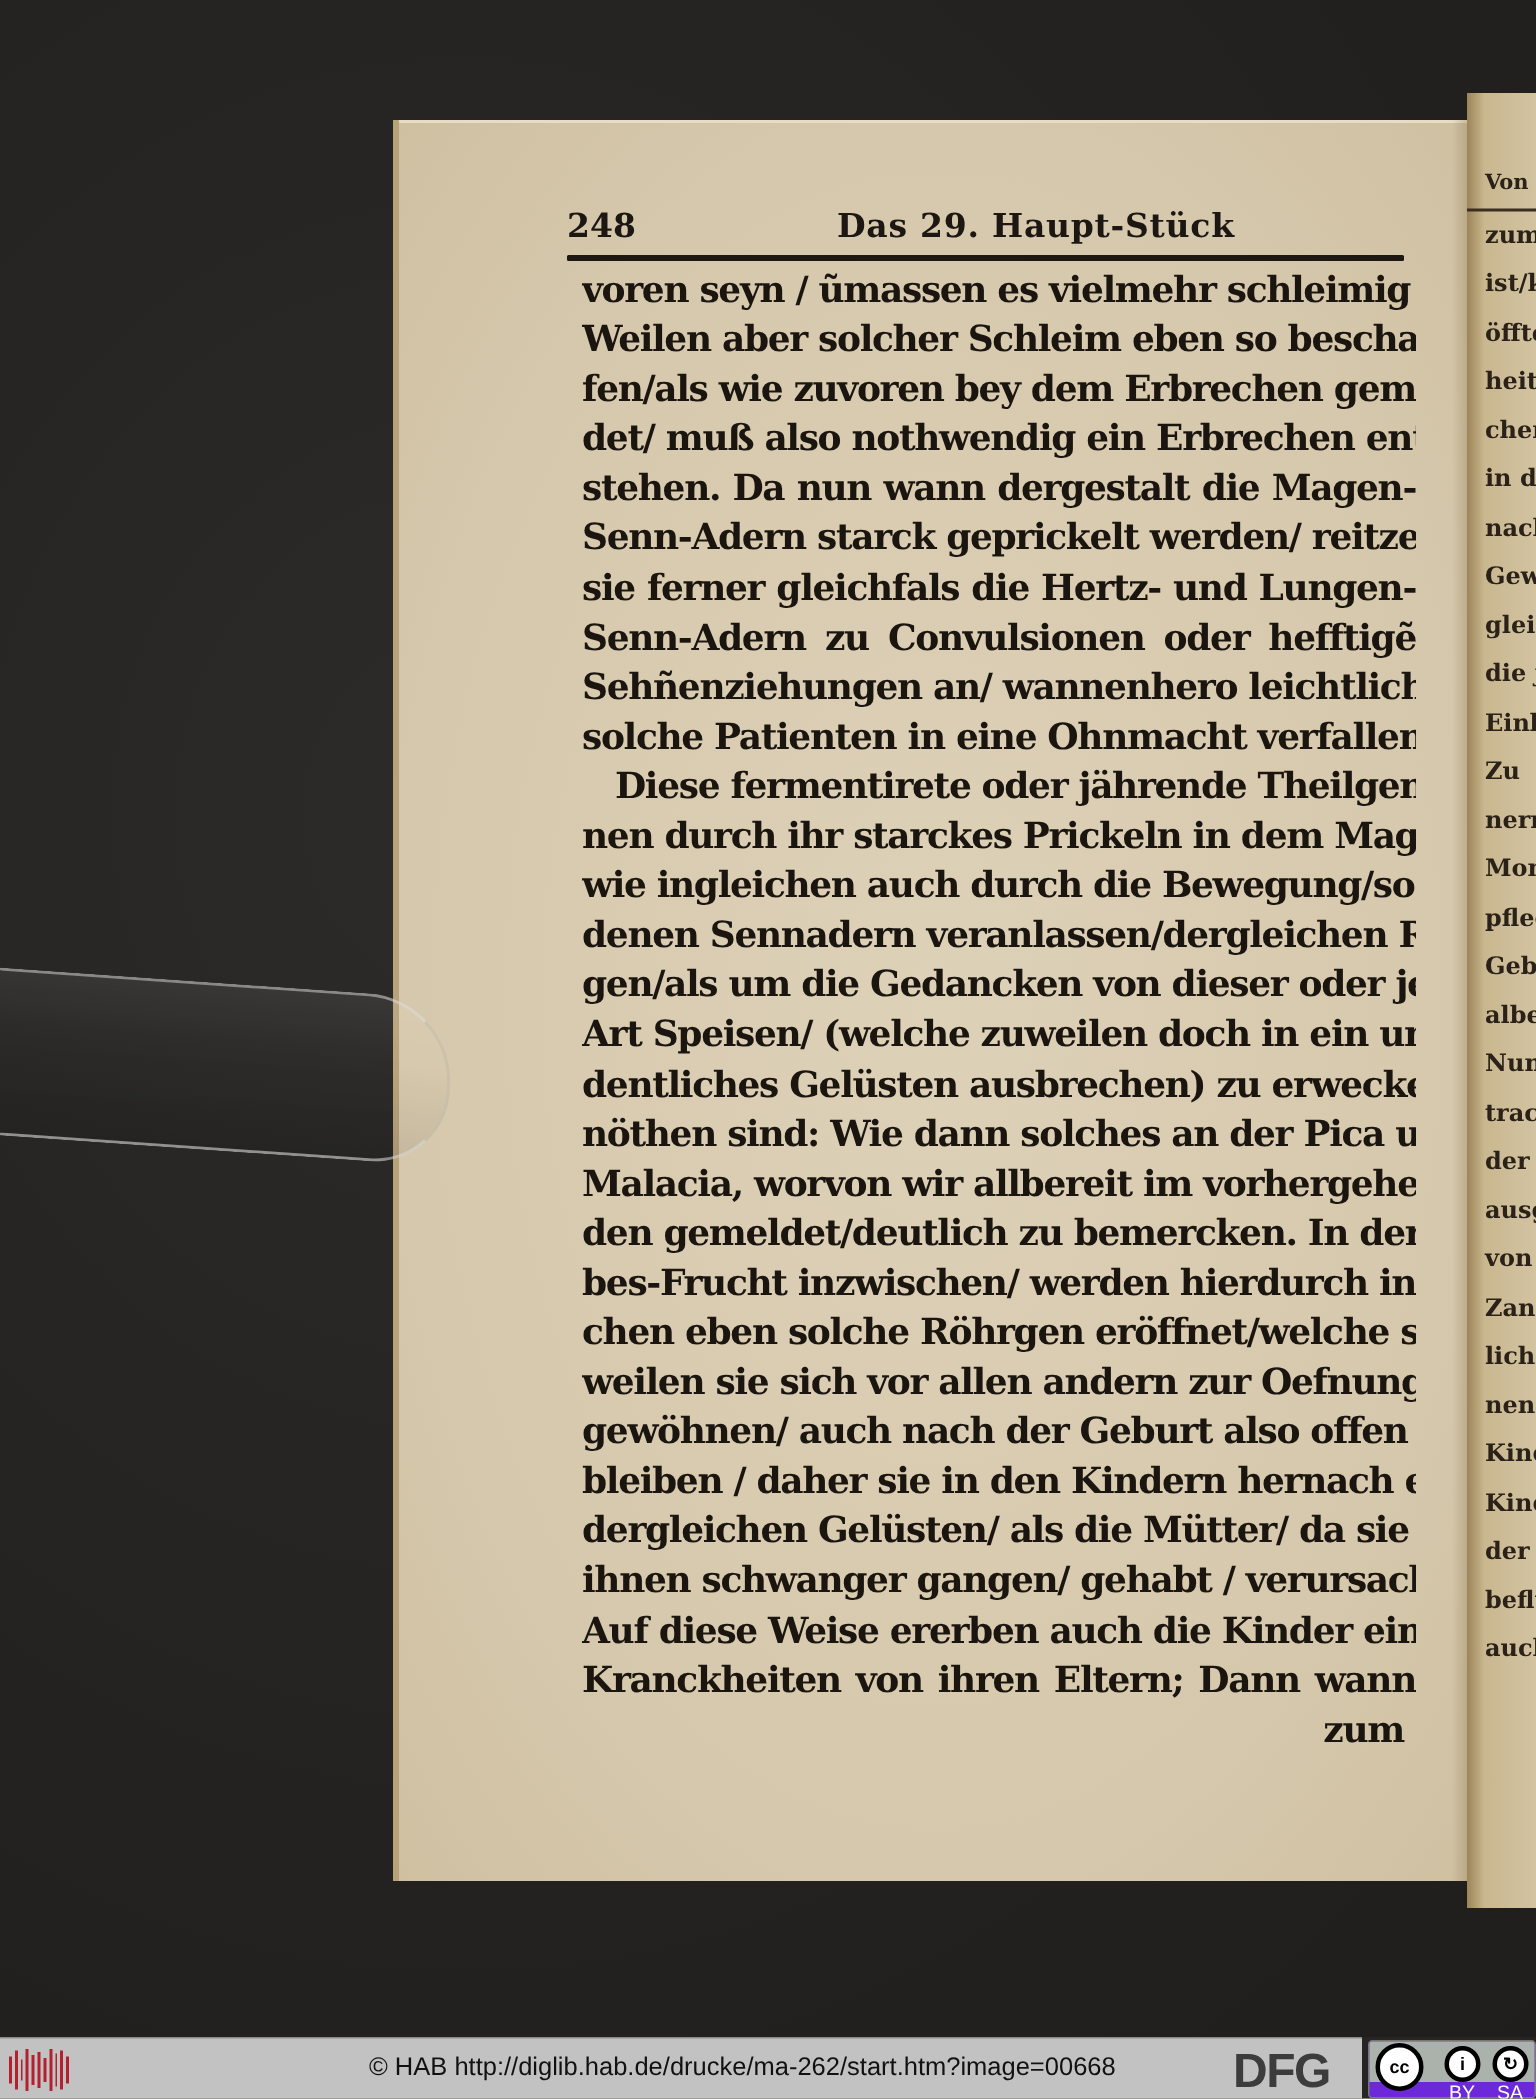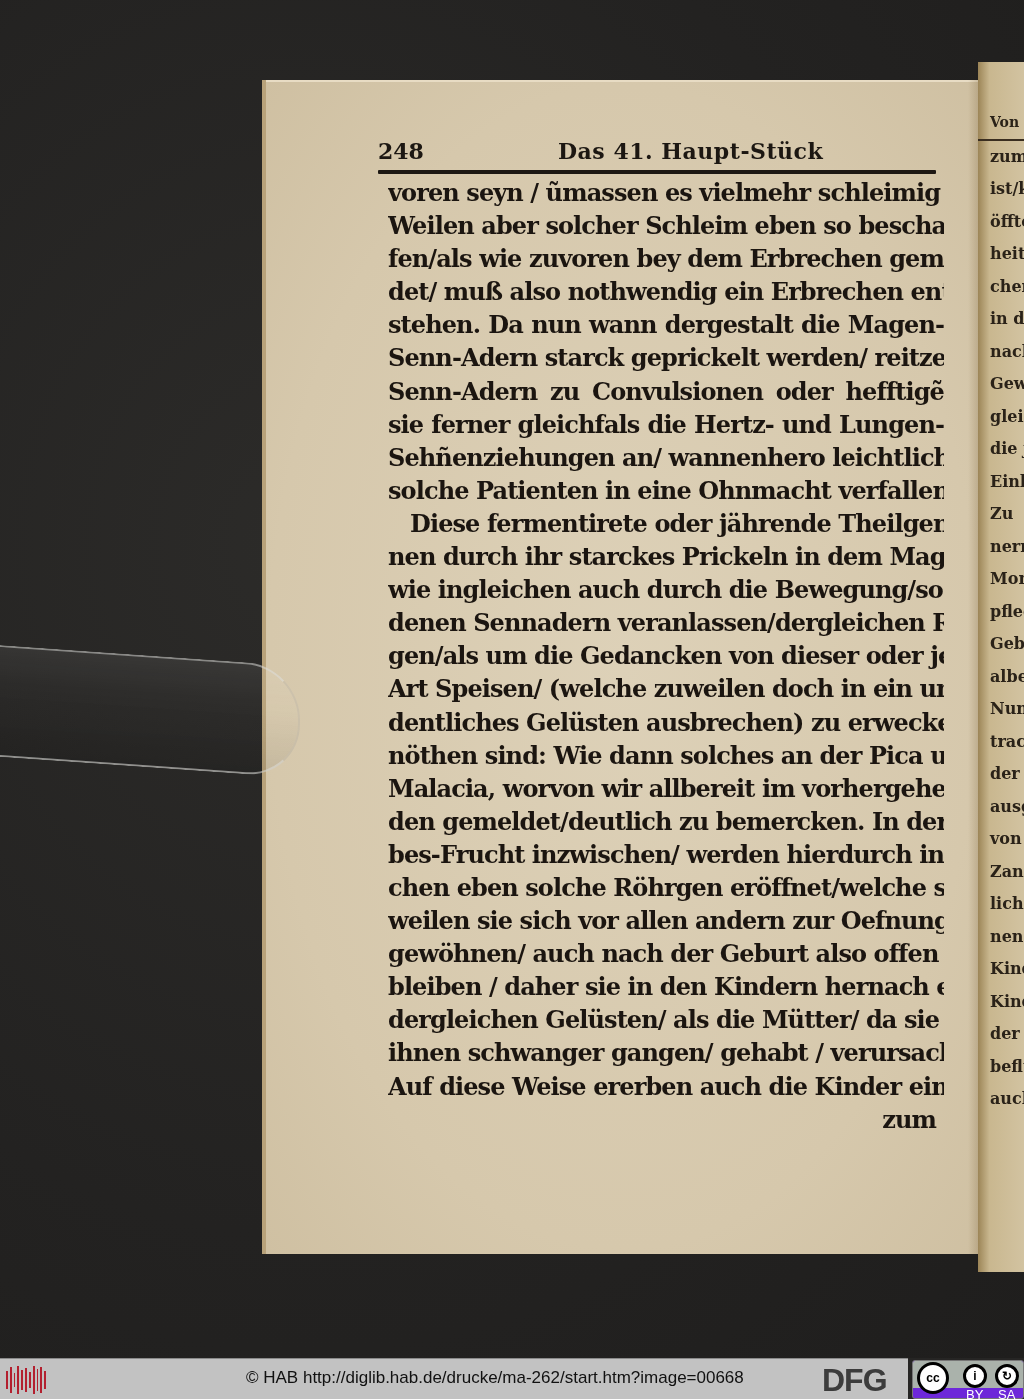--- a/index.html
+++ b/index.html
@@ -156,53 +156,54 @@
     <div class="line">Kind fa</div>
     <div class="line">der Ge</div>
     <div class="line">beflusse</div>
     <div class="line">auch dur</div>
   </div>
 
 <div class="glass"></div>
 
 <div class="header">
   <span class="pageno">248</span>
-  <span class="runhead">Das 41. Haupt-Stück</span>
+  <span class="runhead">Das 29. Haupt-Stück</span>
 </div>
 <div class="rule"></div>
 
 <div class="body-text">
   <div class="ln">voren seyn / ũmassen es vielmehr schleimig ist:</div>
   <div class="ln">Weilen aber solcher Schleim eben so beschaf-</div>
   <div class="ln">fen/als wie zuvoren bey dem Erbrechen gemel-</div>
   <div class="ln">det/ muß also nothwendig ein Erbrechen ent-</div>
   <div class="ln">stehen. Da nun wann dergestalt die Magen-</div>
   <div class="ln">Senn-Adern starck geprickelt werden/ reitzen</div>
+  <div class="ln">sie ferner gleichfals die Hertz- und Lungen-</div>
   <div class="ln">Senn-Adern zu Convulsionen oder hefftigẽ</div>
-  <div class="ln">sie ferner gleichfals die Hertz- und Lungen-</div>
   <div class="ln">Sehñenziehungen an/ wannenhero leichtlichen</div>
   <div class="ln last">solche Patienten in eine Ohnmacht verfallen.</div>
   <div class="ln indent">Diese fermentirete oder jährende Theilgen öf-</div>
   <div class="ln">nen durch ihr starckes Prickeln in dem Magen/</div>
   <div class="ln">wie ingleichen auch durch die Bewegung/so sie in</div>
   <div class="ln">denen Sennadern veranlassen/dergleichen Röhr-</div>
   <div class="ln">gen/als um die Gedancken von dieser oder jener</div>
   <div class="ln">Art Speisen/ (welche zuweilen doch in ein unor-</div>
   <div class="ln">dentliches Gelüsten ausbrechen) zu erwecken/von</div>
   <div class="ln">nöthen sind: Wie dann solches an der Pica und</div>
   <div class="ln">Malacia, worvon wir allbereit im vorhergehen-</div>
   <div class="ln">den gemeldet/deutlich zu bemercken. In der Lei-</div>
   <div class="ln">bes-Frucht inzwischen/ werden hierdurch inglei-</div>
   <div class="ln">chen eben solche Röhrgen eröffnet/welche sofort/</div>
   <div class="ln">weilen sie sich vor allen andern zur Oefnung an-</div>
   <div class="ln">gewöhnen/ auch nach der Geburt also offen ver-</div>
   <div class="ln">bleiben / daher sie in den Kindern hernach eben</div>
   <div class="ln">dergleichen Gelüsten/ als die Mütter/ da sie mit</div>
   <div class="ln">ihnen schwanger gangen/ gehabt / verursachen.</div>
   <div class="ln">Auf diese Weise ererben auch die Kinder einige</div>
+  <div class="ln">Kranckheiten von ihren Eltern; Dann wann</div>
   <div class="ln catch">zum</div>
 </div>
 
 <div class="footer">
   <div class="hab-logo">
     <span style="height:18px"></span>
       <span style="height:26px"></span>
       <span style="height:14px"></span>
     <span style="height:28px"></span>
       <span style="height:20px"></span>

